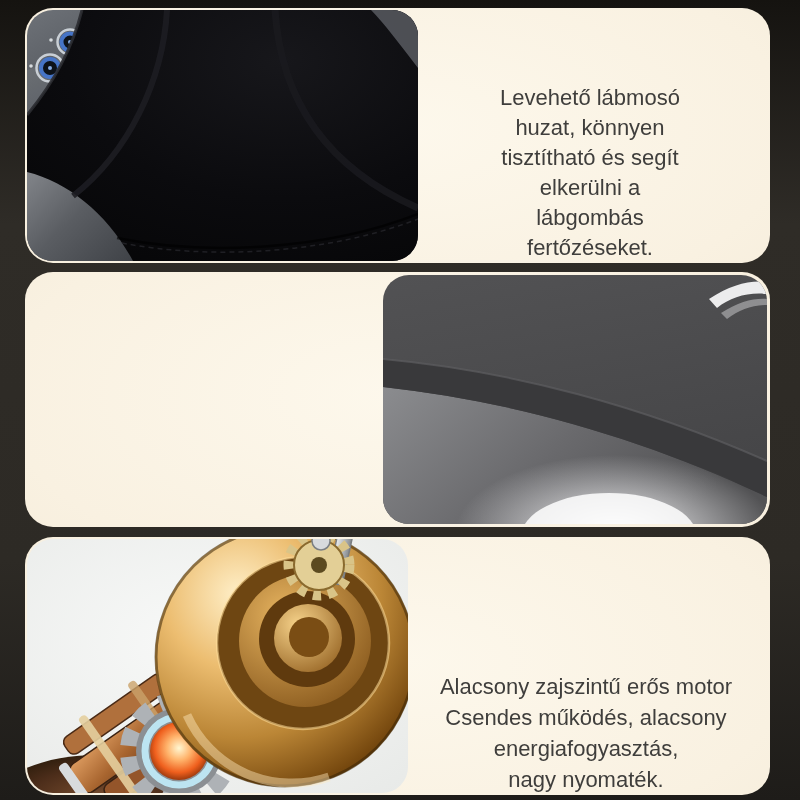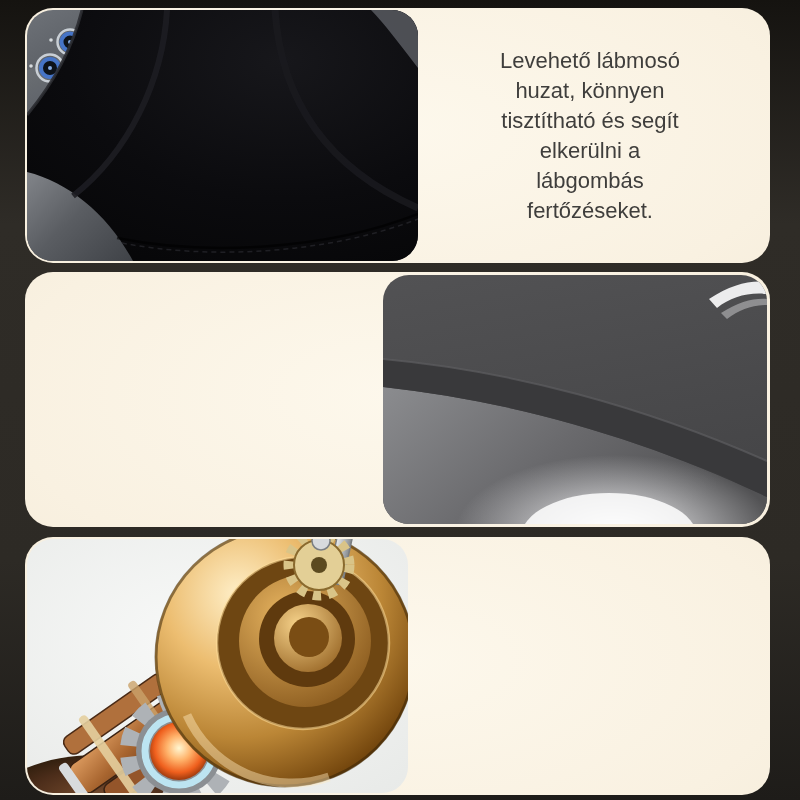--- a/index.html
+++ b/index.html
@@ -16,21 +16,21 @@
   #card-cover   { top:8px;   height:255px; }
   #card-coating { top:272px; height:255px; }
   #card-motor   { top:537px; height:258px; }
 
   .photo { position:absolute; top:2px; bottom:2px; border-radius:26px; overflow:hidden; }
   .photo svg { display:block; width:100%; height:100%; }
   #photo-cover   { left:2px;  width:391px; }
   #photo-coating { right:3px; top:3px; bottom:3px; width:384px; }
   #photo-motor   { left:2px;  width:381px; }
 
-  .text-area { position:absolute; top:0; bottom:0; display:flex; align-items:center; justify-content:center; }
+  .text-area { position:absolute; top:0; bottom:0; display:flex; align-items:flex-end; justify-content:center; }
   #text-area-cover   { left:393px; right:8px; }
   #text-area-coating { left:0; width:362px; }
   #text-area-motor   { left:383px; right:6px; }
 
   .feature-text {
     white-space:pre-line; text-align:center;
     color:var(--text, #3f3e3c); font-size:22px; font-weight:400;
   }
   #card-cover   .feature-text { line-height:30px; }
   #card-coating .feature-text { line-height:27px; }
@@ -220,13 +220,19 @@
         </g>
         <g transform="translate(34,-92)">
           <circle cx="0" cy="0" r="30" fill="none" stroke="#d9c488" stroke-width="11" stroke-dasharray="8 7"></circle>
           <circle cx="0" cy="0" r="25" fill="#e3cf96" stroke="#8a6a2e" stroke-width="2"></circle>
           <circle cx="0" cy="0" r="8" fill="#5c4a20"></circle>
           <circle cx="2" cy="-24" r="9" fill="#d7dadd" stroke="#7b7f83" stroke-width="1.5"></circle>
         </g>
       </g>
     </svg>
   </div>
+  <div class="text-area" id="text-area-motor">
+    <div class="feature-text">Alacsony zajszintű erős motor
+Csendes működés, alacsony
+energiafogyasztás,
+nagy nyomaték.</div>
+  </div>
 </div>
 
 </body></html>

